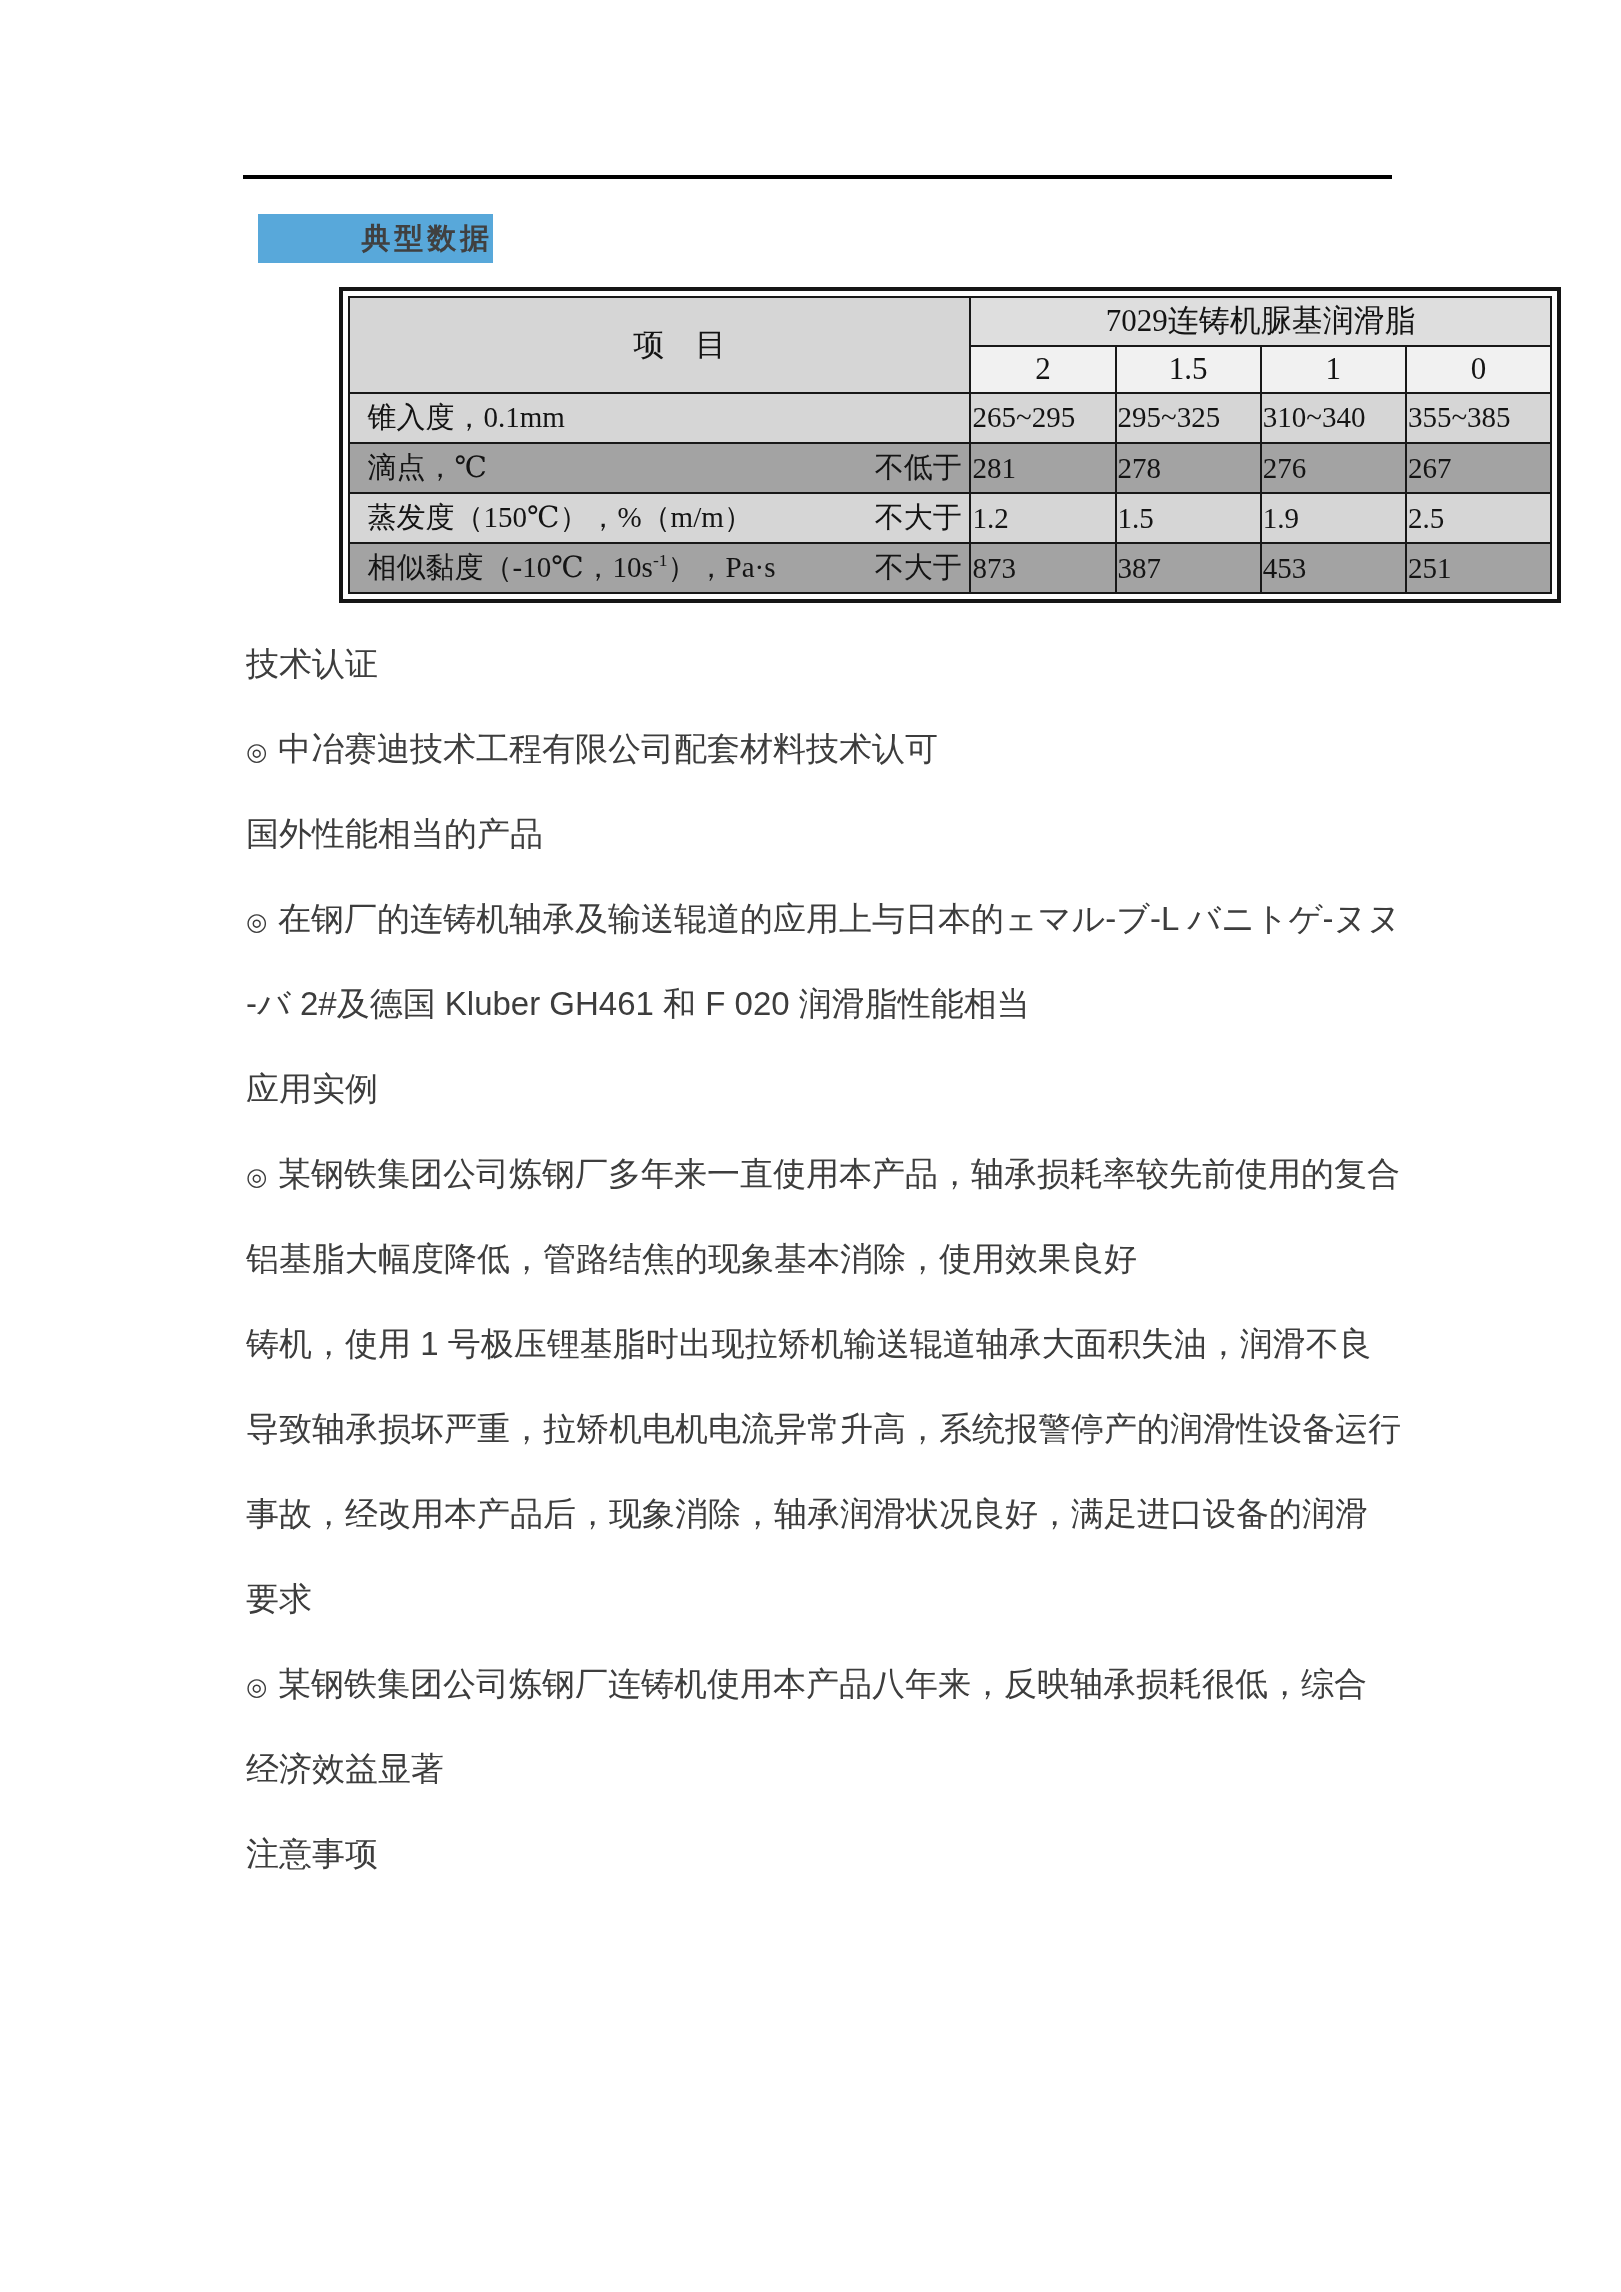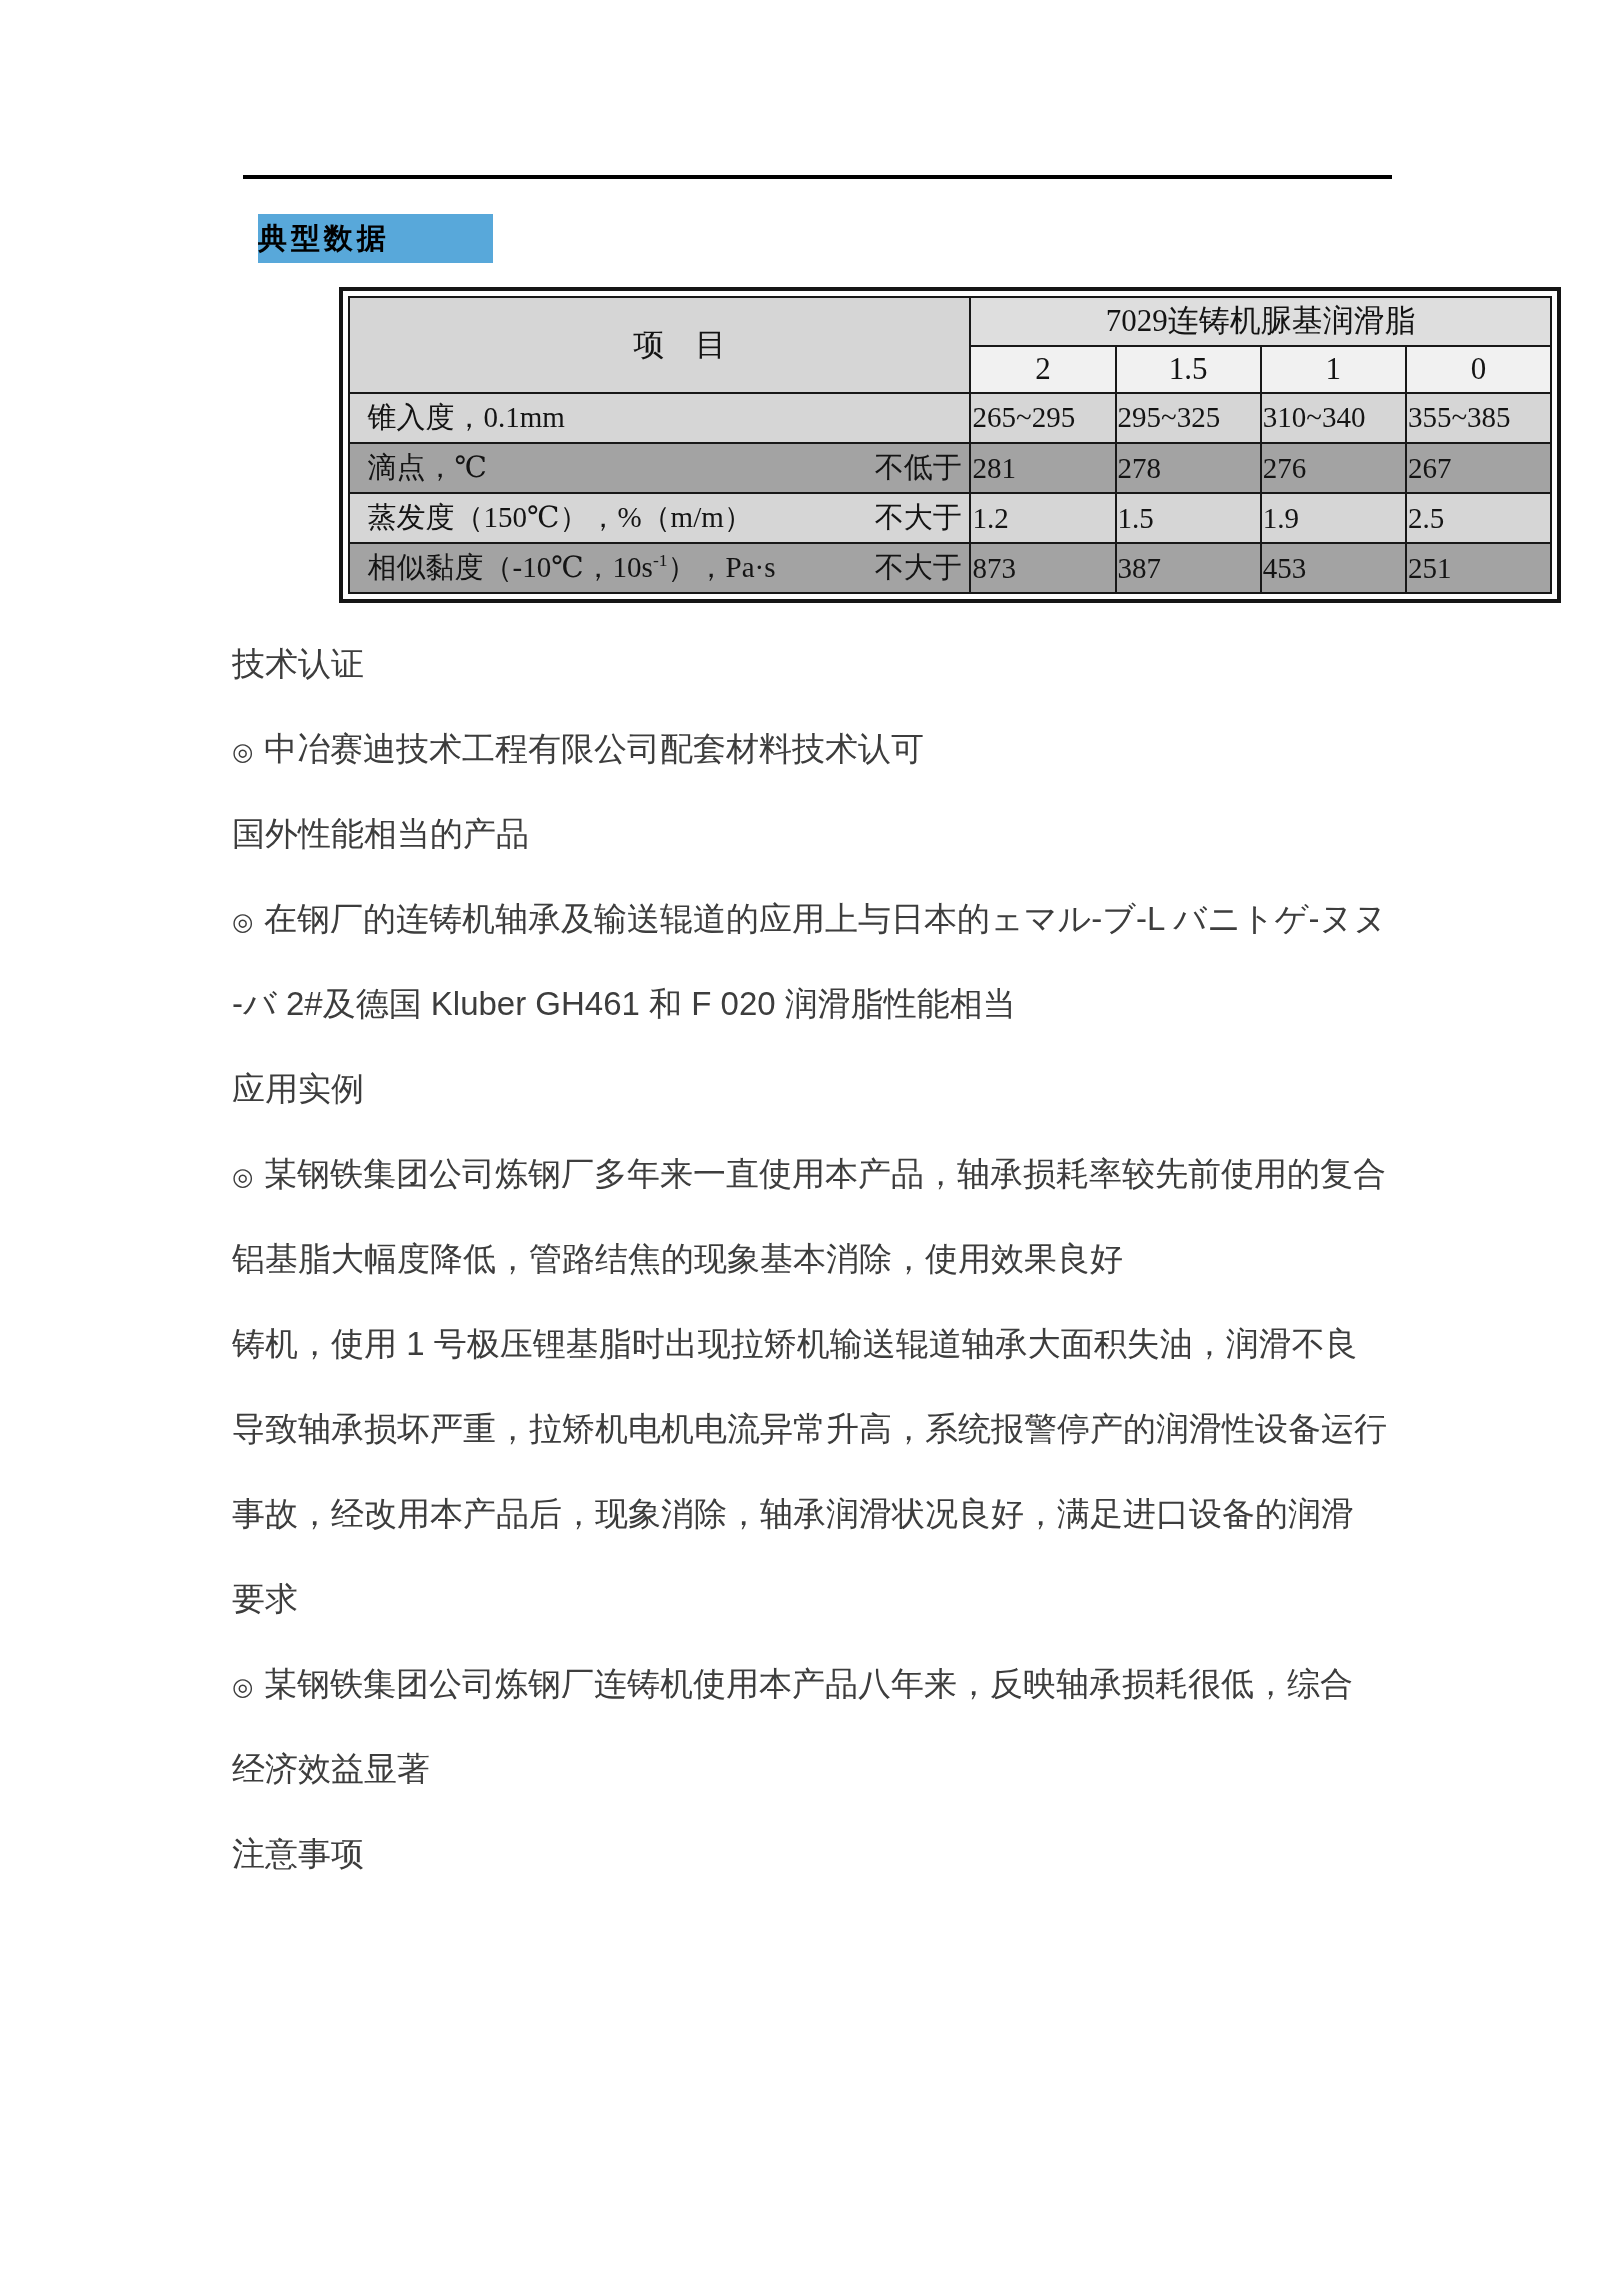--- a/index.html
+++ b/index.html
@@ -26,27 +26,27 @@
   }
 
   
   .badge {
     position: absolute;
     left: 258px;
     top: 214px;
     width: 235px;
     height: 49px;
     background: #58a8da;
-    color: #000000;
+    color: #404040;
     font-size: 29px;
     font-weight: 700;
     letter-spacing: 3.9px;
     display: flex;
     align-items: center;
-    justify-content: flex-start;
+    justify-content: flex-end;
   }
 
   
   .table-wrap {
     position: absolute;
     left: 339px;
     top: 287px;
     width: 1222px;
     height: 316px;
     box-sizing: border-box;
@@ -109,21 +109,21 @@
     vertical-align: middle;
     font-size: 29px;
   }
   sup.tbl-sup {
     font-size: 17.6px;
   }
 
   
   .text-block {
     position: absolute;
-    left: 232px;
+    left: 246px;
     top: 621px;
     width: 1161px;
   }
   .line {
     height: 85px;
     line-height: 85px;
     font-size: 33px;
     color: #3d3d3d;
     white-space: nowrap;
   }

